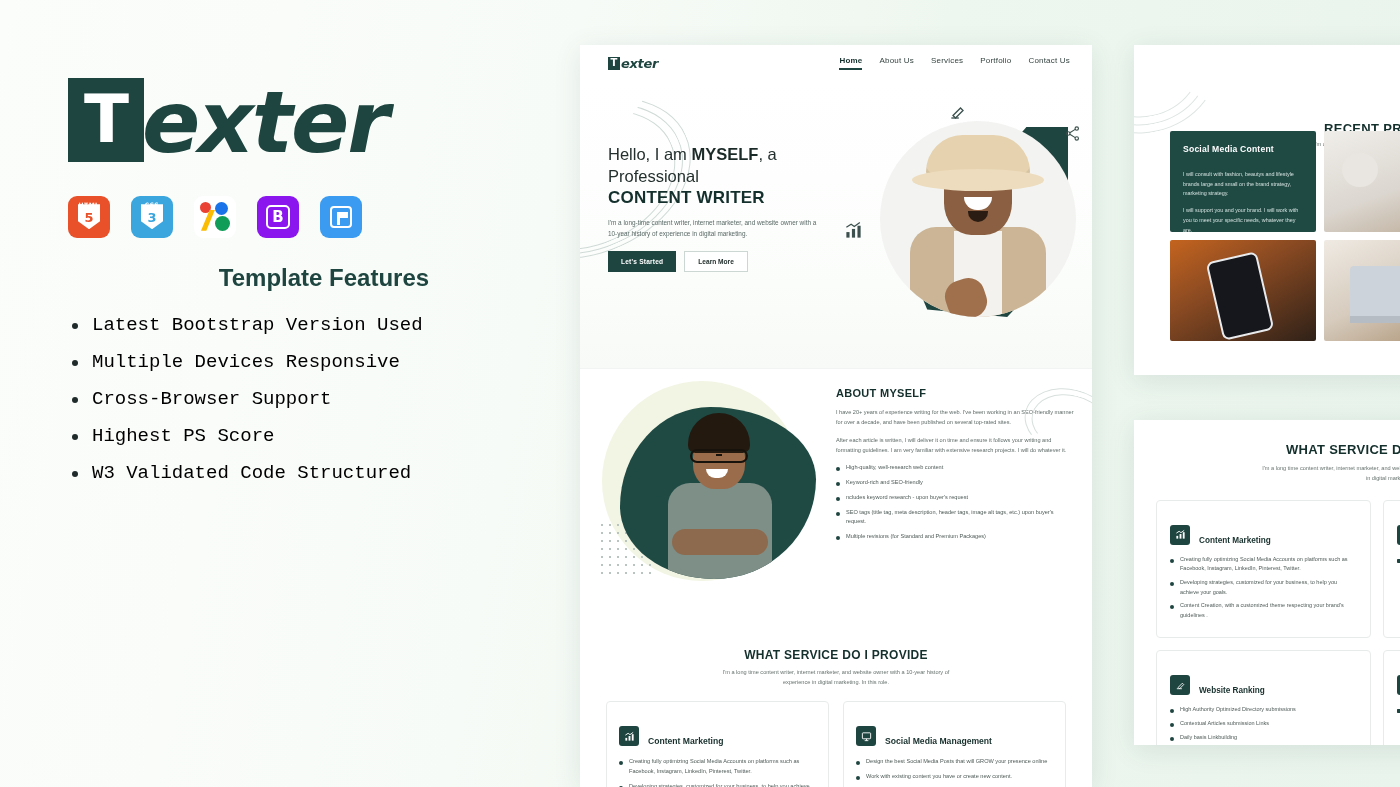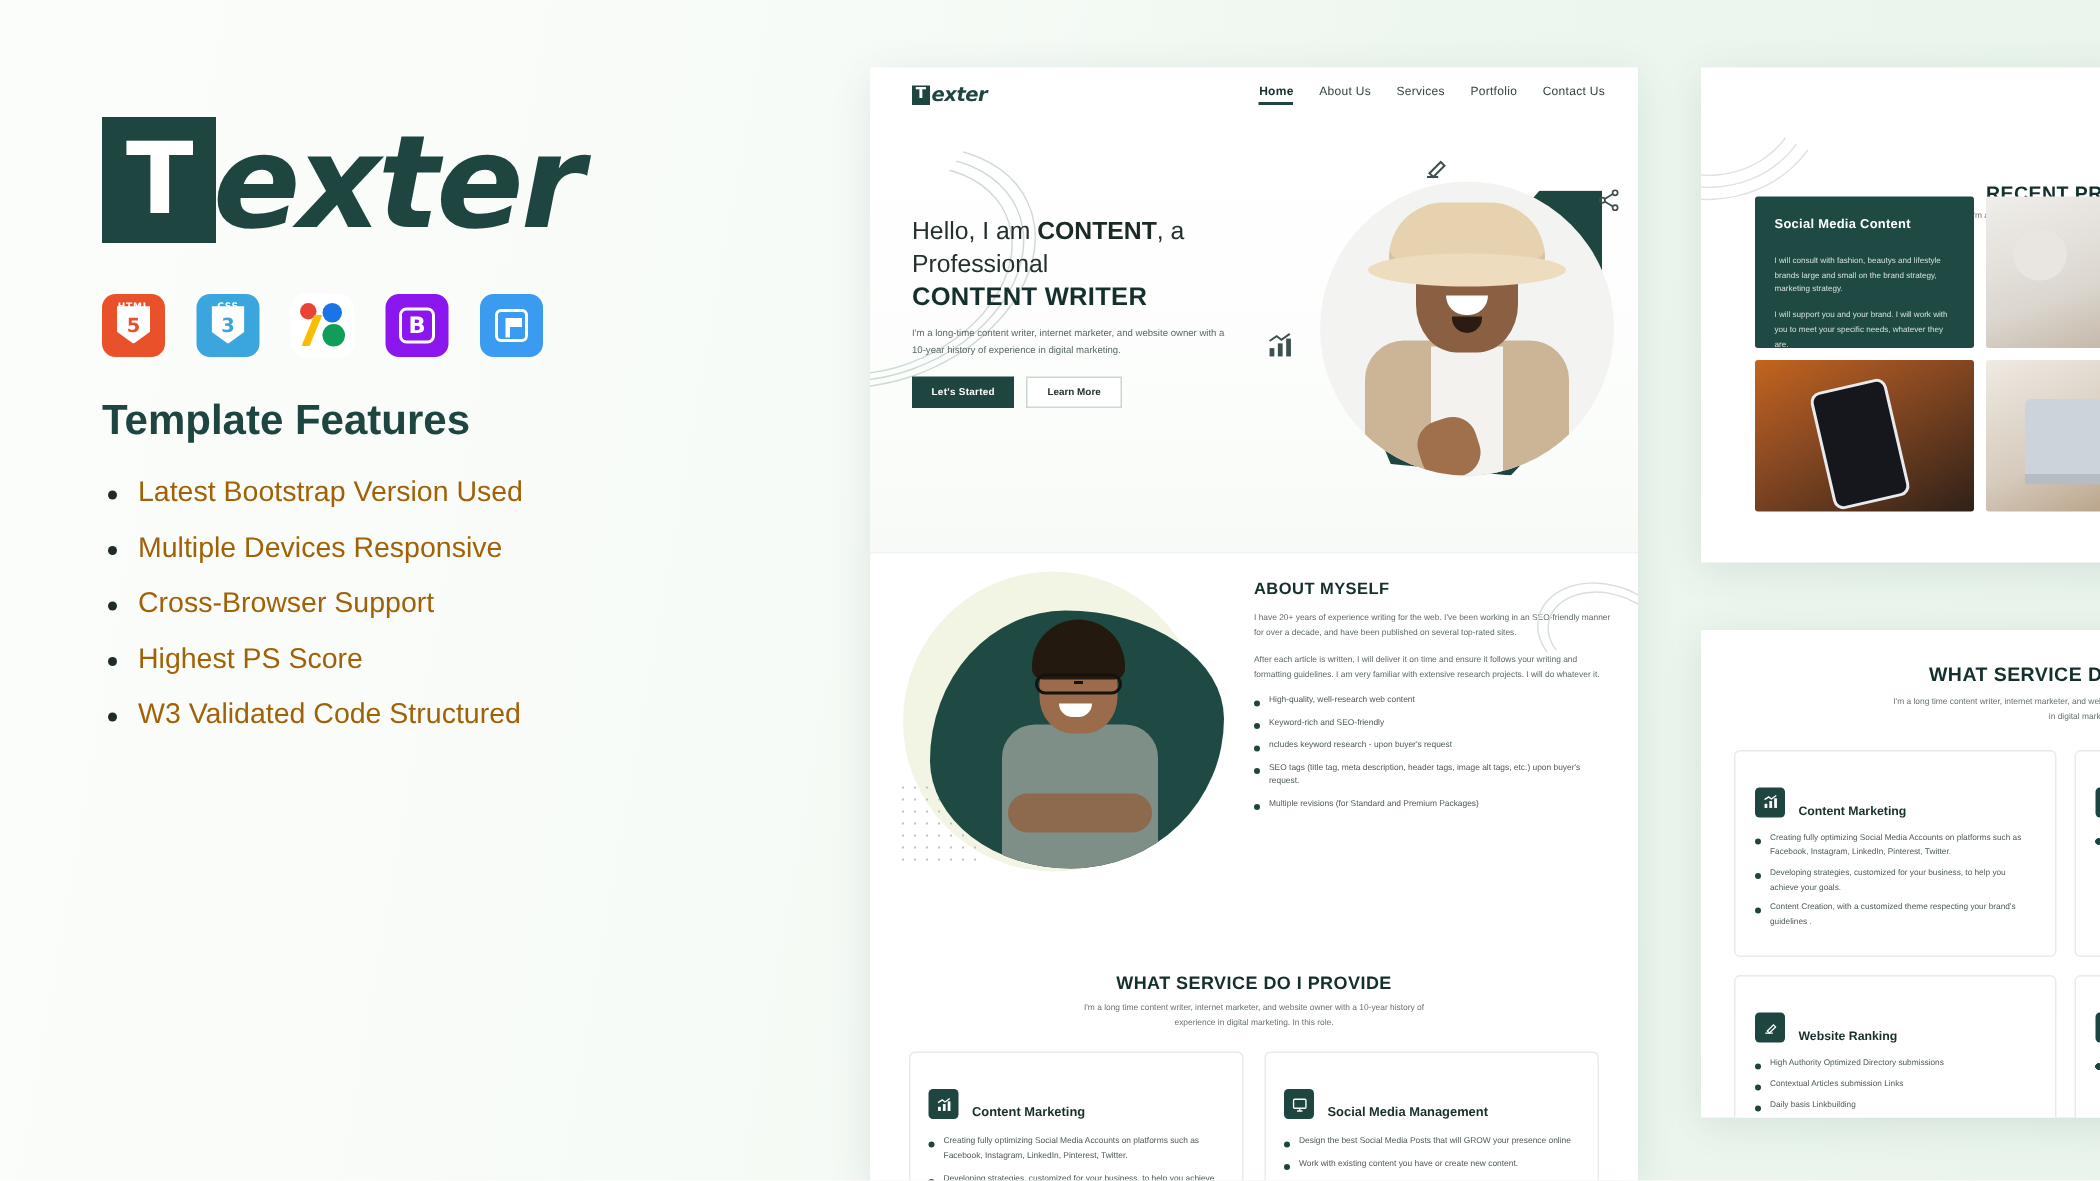--- a/index.html
+++ b/index.html
@@ -80,26 +80,26 @@
     position: absolute; left: 1px; top: 8px; width: 14px; height: 21px;
     background: #fbbc04; clip-path: polygon(62% 0, 100% 0, 38% 100%, 0 100%);
   }
 
   .promo-title {
     margin-top: 72px; font-size: 37px; font-weight: 700;
     color: #1e4540; line-height: 1.26; letter-spacing: -0.4px;
     max-width: 470px;
   }
   .promo-sub {
-    margin-top: 26px; font-size: 28px; font-weight: 600; color: #1e4540;
+    margin-top: 26px; font-size: 24px; font-weight: 600; color: #1e4540; text-align: center;
   }
   .feat-list { margin-top: 22px; list-style: none; }
   .feat-list li {
     position: relative; padding-left: 24px; margin-bottom: 15px;
-    font-size: 19px; color: #a16207; font-weight: 500;
+    font-size: 19px; color: #000000; font-weight: 500; font-family: Liberation Mono, monospace;
   }
   .feat-list li::before {
     content: ""; position: absolute; left: 4px; top: 9px;
     width: 6px; height: 6px; border-radius: 50%; background: #1f2b2a;
   }
 
   
   .mock-main {
     position: absolute; left: 580px; top: 45px; width: 512px; height: 742px;
     background: #ffffff; box-shadow: 0 5px 26px rgba(30,69,64,.11);
@@ -456,21 +456,21 @@
 
   <div class="m-hero">
     <div class="arcs">
         <i></i>
         <i></i>
         <i></i>
       </div>
 
     <div class="hero-copy">
       <div class="hero-h1">
-        <span>Hello, I am </span><b>CONTENT</b><span>, a</span>
+        <span>Hello, I am </span><b>MYSELF</b><span>, a</span>
         <div>Professional</div>
       </div>
       <div class="hero-h2">CONTENT WRITER</div>
       <p class="hero-p">I'm a long-time content writer, internet marketer, and website owner with a 10-year history of experience in digital marketing.</p>
       <div class="hero-btns">
         <button class="btn-solid">Let's Started</button>
         <button class="btn-ghost">Learn More</button>
       </div>
     </div>
 

